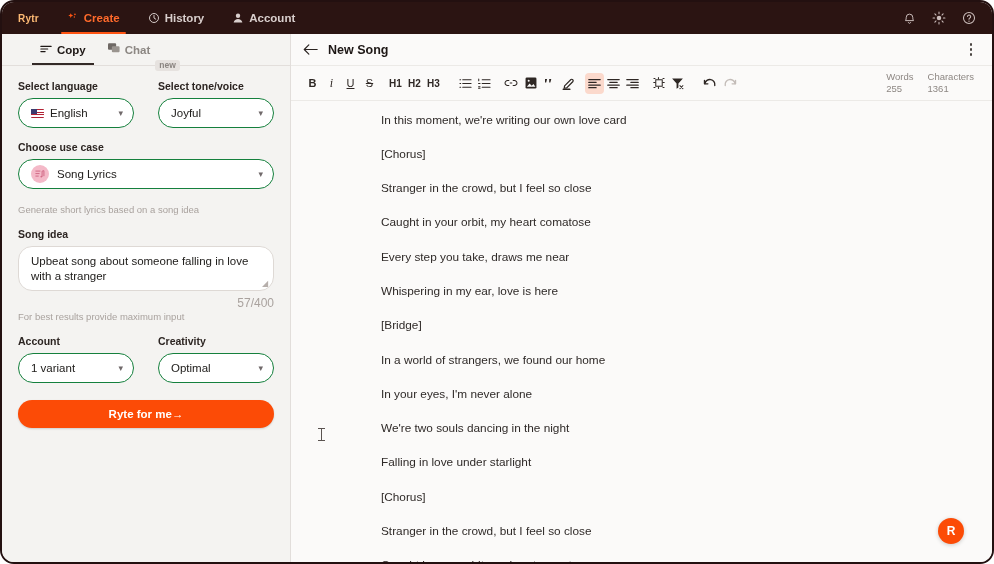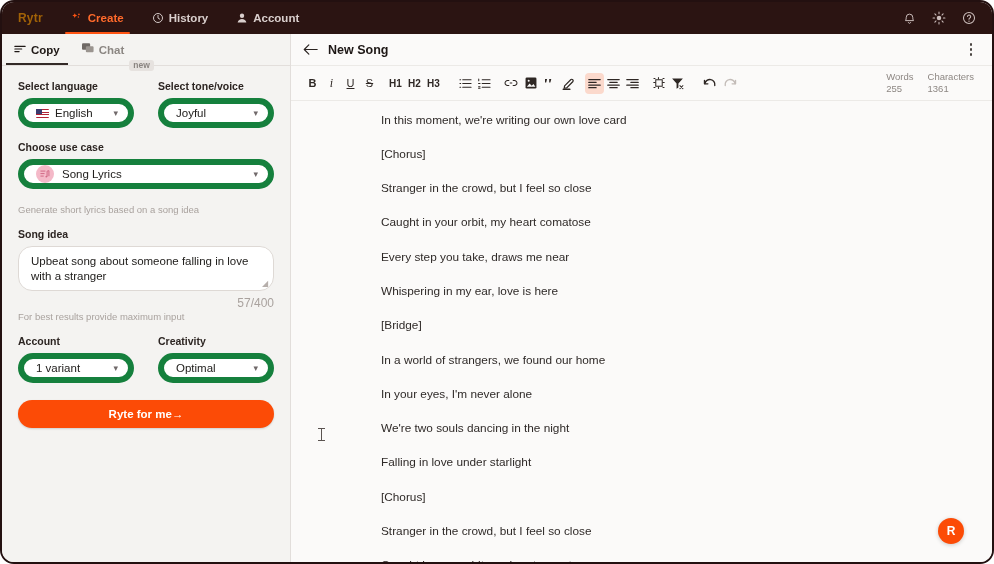--- a/index.html
+++ b/index.html
@@ -24,23 +24,23 @@
   .navbar {
     height: 32px;
     background: #2b1412;
     display: flex;
     align-items: stretch;
     flex: 0 0 32px;
     padding-left: 12px;
   }
   .brand {
     display: flex; align-items: center;
-    color: #a16207;
+    color: #fdba74;
     font-weight: 700;
-    font-size: 12px;
+    font-size: 10px;
     letter-spacing: .2px;
     padding: 0 14px 0 4px;
   }
   .nav-item {
     display: flex; align-items: center; gap: 5px;
     color: #d9cfcd;
     font-size: 11.5px;
     font-weight: 700;
     padding: 0 14px;
     position: relative;
@@ -67,21 +67,21 @@
   .sidebar {
     width: 289px; flex: 0 0 289px;
     background: #f4f3f1;
     border-right: 1px solid #e2dedb;
     display: flex; flex-direction: column;
     min-height: 0;
   }
   .side-tabs {
     height: 32px; flex: 0 0 32px;
     display: flex; align-items: center; gap: 6px;
-    padding: 0 4px;
+    padding: 0 30px;
     border-bottom: 1px solid #e2dedb;
     background: #f4f3f1;
   }
   .side-tab {
     display: flex; align-items: center; gap: 5px;
     font-size: 11.5px; font-weight: 700; color: #8c8783;
     height: 100%; padding: 0 8px; position: relative; cursor: pointer;
   }
   .side-tab.active { color: #1d1715; }
   .side-tab.active::after {
@@ -97,21 +97,21 @@
   .side-form { padding: 14px 16px 0 16px; }
   .field-label {
     font-size: 10.5px; font-weight: 700; color: #2c2522;
     margin-bottom: 6px; display: block;
   }
   .row2 { display: flex; gap: 24px; }
   .col { flex: 1; min-width: 0; }
   .select {
     height: 30px;
     background: #ffffff;
-    border: 6px solid #15803d;
+    border: 1px solid #15803d;
     border-radius: 16px;
     display: flex; align-items: center;
     padding: 0 10px 0 12px;
     font-size: 11.5px; color: #22201e;
     cursor: pointer;
     position: relative;
   }
   .select .val { flex: 1; overflow: hidden; white-space: nowrap; text-overflow: ellipsis; }
   .caret { color: #70696a; font-size: 9px; margin-left: 6px; }
   .flag {

